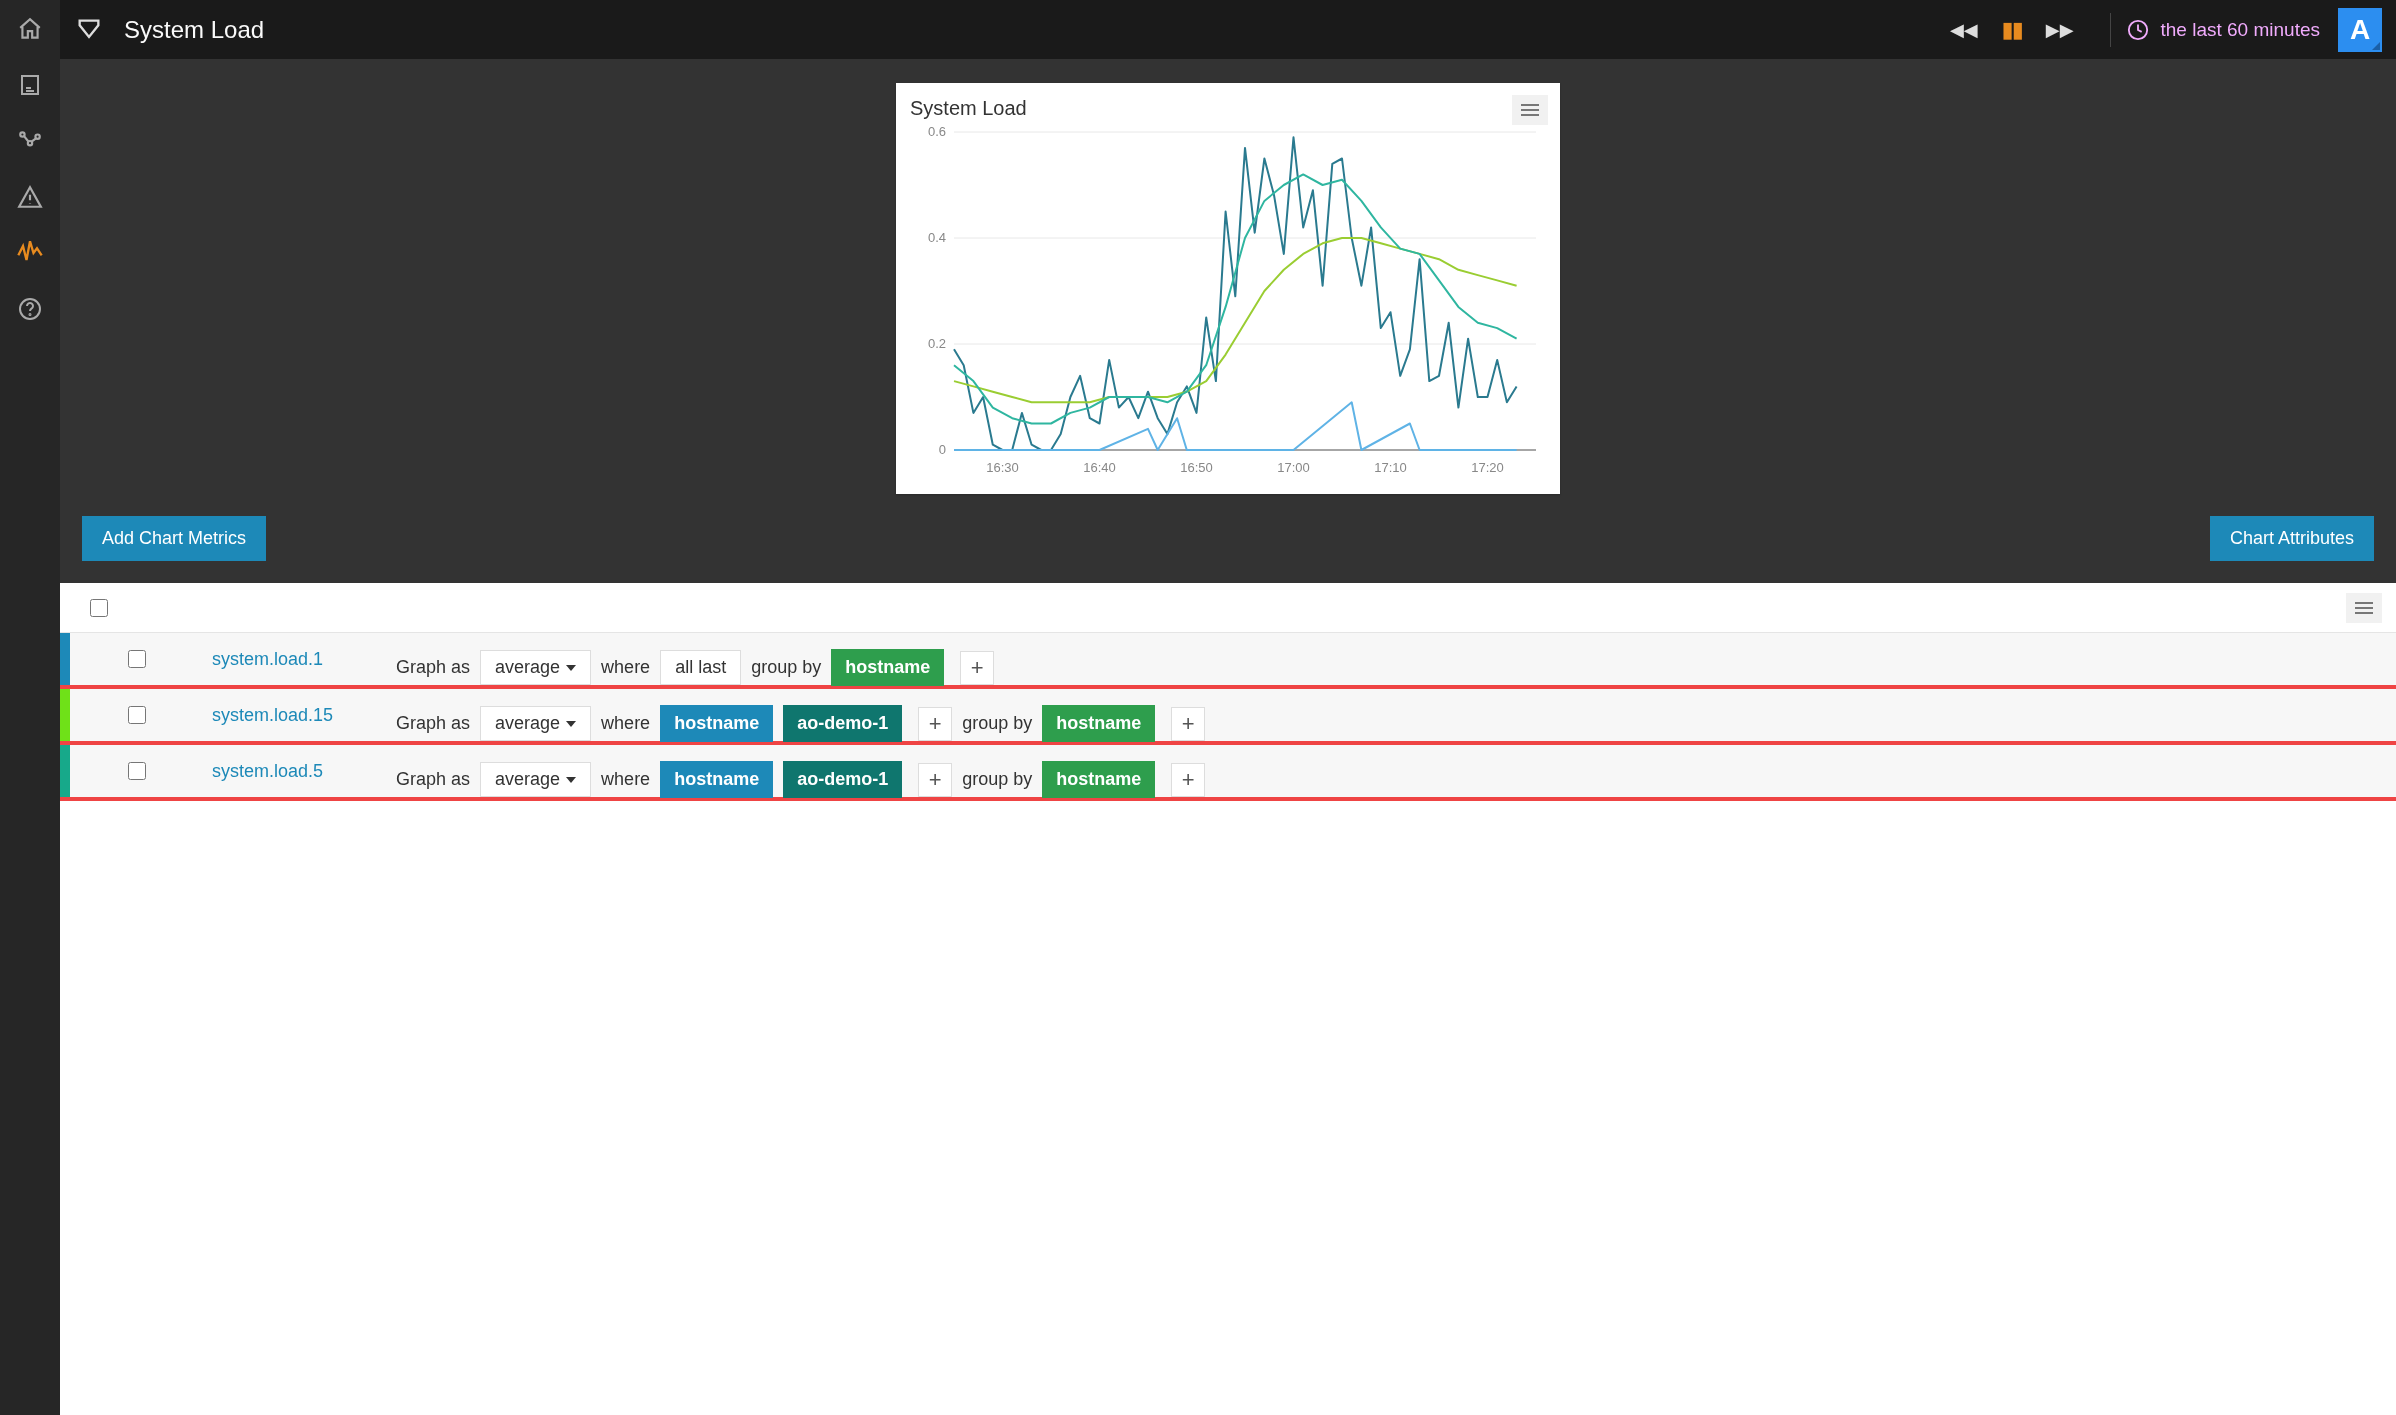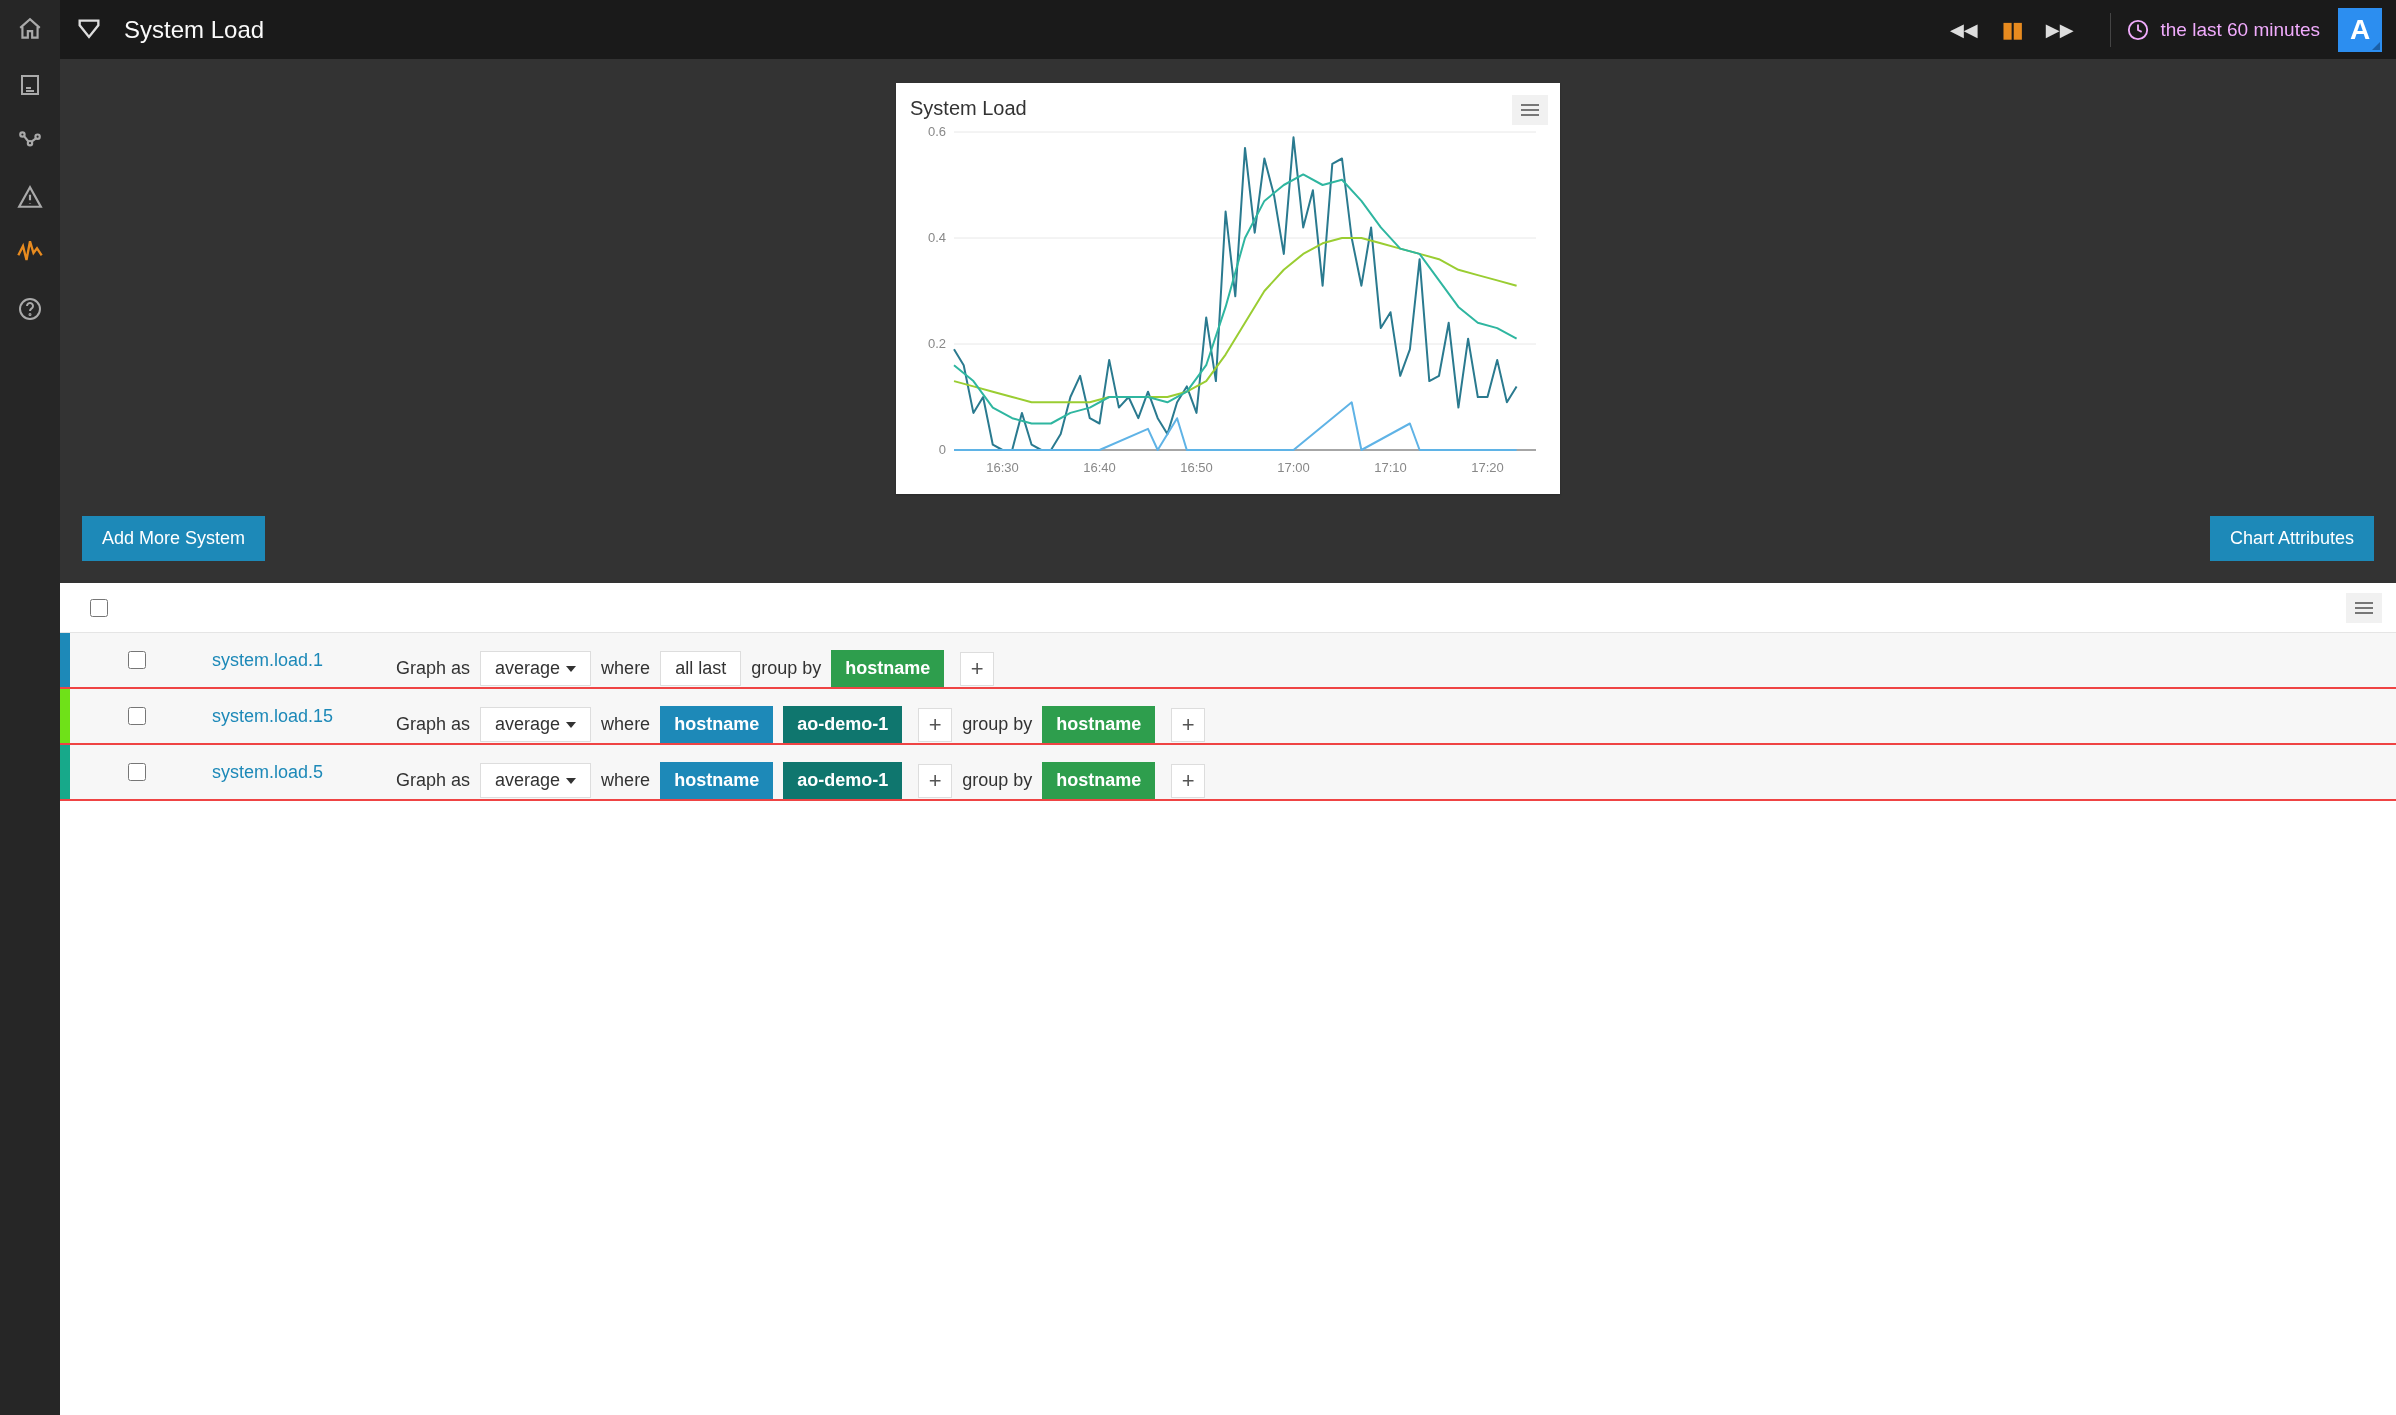--- a/index.html
+++ b/index.html
@@ -29,21 +29,21 @@
 .btn-row { display:flex; justify-content:space-between; }
 .btn { padding:12px 20px; font-size:18px; color:#fff; background:#1d89b8; border:none; cursor:pointer;}
 
 .metrics-area { margin-left:60px; background:#fff; }
 .metrics-header { height:50px; border-bottom:1px solid #e5e5e5; display:flex; align-items:center; padding:0 14px; }
 .metrics-header .chk-slot { width:50px; display:flex; justify-content:center;}
 .metrics-header .menu-slot { margin-left:auto; width:36px; height:30px; background:#f1f1f1; display:flex; align-items:center; justify-content:center; color:#777; cursor:pointer;}
 .ham { display:flex; flex-direction:column; gap:3px;}
 .ham span{display:block;width:18px;height:2px;background:currentColor;}
 
-.metric-row { height:56px; display:flex; align-items:center; border-bottom:2px solid #ef4444; background:#f7f7f7; font-size:18px; color:#333;gap:42px;}
+.metric-row { height:56px; display:flex; align-items:center; border-bottom:4px solid #ef4444; background:#f7f7f7; font-size:18px; color:#333;gap:42px;}
 .color-bar { width:10px; height:100%; }
 .metric-row .chk-slot { width:50px; display:flex; justify-content:center;}
 .metric-name { color:#1d89b8; min-width:150px; padding-left:8px; padding-right:10px; cursor:pointer;}
 .seg { display:flex; align-items:center; gap:10px;margin-top:17px; }
 .word { color:#333; }
 .pill { padding:6px 14px; background:#fff; border:1px solid #ddd; cursor:pointer; display:flex; align-items:center;}
 .pill.caret::after{content:"";margin-left:6px;border-left:5px solid transparent;border-right:5px solid transparent;border-top:6px solid #333;}
 .tag { padding:8px 14px; color:#fff; font-weight:600; cursor:pointer;}
 .tag.blue{background:#1d89b8;}
 .tag.blue.light{background:#0f766e;font-weight:700;}
@@ -152,21 +152,21 @@
         <text class="axis-text" x="383.5" y="348" text-anchor="middle">17:00</text>
         <text class="axis-text" x="480.5" y="348" text-anchor="middle">17:10</text>
         <text class="axis-text" x="577.5" y="348" text-anchor="middle">17:20</text>
         <path d="M44.0 225.3 L53.7 241.2 L63.4 288.9 L73.1 273.0 L82.8 320.7 L92.5 326.0 L102.2 326.0 L111.9 288.9 L121.6 320.7 L131.3 326.0 L141.0 326.0 L150.7 310.1 L160.4 273.0 L170.1 251.8 L179.8 294.2 L189.5 299.5 L199.2 235.9 L208.9 283.6 L218.6 273.0 L228.3 294.2 L238.0 267.7 L247.7 294.2 L257.4 310.1 L267.1 278.3 L276.8 262.4 L286.5 288.9 L296.2 193.5 L305.9 257.1 L315.6 87.5 L325.3 172.3 L335.0 23.9 L344.7 108.7 L354.4 34.5 L364.1 71.6 L373.8 129.9 L383.5 13.3 L393.2 103.4 L402.9 66.3 L412.6 161.7 L422.3 39.8 L432.0 34.5 L441.7 114.0 L451.4 161.7 L461.1 103.4 L470.8 204.1 L480.5 188.2 L490.2 251.8 L499.9 225.3 L509.6 135.2 L519.3 257.1 L529.0 251.8 L538.7 198.8 L548.4 283.6 L558.1 214.7 L567.8 273.0 L577.5 273.0 L587.2 235.9 L596.9 278.3 L606.6 262.4" fill="none" stroke="#2a7a8f" stroke-width="2" stroke-linejoin="round"></path>
         <path d="M44.0 257.1 L63.4 262.4 L82.8 267.7 L102.2 273.0 L121.6 278.3 L141.0 278.3 L160.4 278.3 L179.8 278.3 L199.2 273.0 L218.6 273.0 L238.0 273.0 L257.4 273.0 L276.8 267.7 L296.2 257.1 L315.6 230.6 L335.0 198.8 L354.4 167.0 L373.8 145.8 L393.2 129.9 L412.6 119.3 L432.0 114.0 L451.4 114.0 L470.8 119.3 L490.2 124.6 L509.6 129.9 L529.0 135.2 L548.4 145.8 L567.8 151.1 L587.2 156.4 L606.6 161.7" fill="none" stroke="#9acd32" stroke-width="2" stroke-linejoin="round"></path>
         <path d="M44.0 241.2 L63.4 257.1 L82.8 283.6 L102.2 294.2 L121.6 299.5 L141.0 299.5 L160.4 288.9 L179.8 283.6 L199.2 273.0 L218.6 273.0 L238.0 273.0 L257.4 278.3 L276.8 267.7 L296.2 241.2 L315.6 182.9 L335.0 114.0 L354.4 76.9 L373.8 61.0 L393.2 50.4 L412.6 61.0 L432.0 55.7 L451.4 76.9 L470.8 103.4 L490.2 124.6 L509.6 129.9 L529.0 156.4 L548.4 182.9 L567.8 198.8 L587.2 204.1 L606.6 214.7" fill="none" stroke="#2fb6a0" stroke-width="2" stroke-linejoin="round"></path>
         <path d="M44.0 326.0 L189.5 326.0 L238.0 304.8 L247.7 326.0 L267.1 294.2 L276.8 326.0 L383.5 326.0 L441.7 278.3 L451.4 326.0 L499.9 299.5 L509.6 326.0 L606.6 326.0" fill="none" stroke="#5fb3e6" stroke-width="2" stroke-linejoin="round"></path>
       </svg>
   </div>
   <div class="btn-row">
-    <button class="btn">Add More System</button>
+    <button class="btn">Add Chart Metrics</button>
     <button class="btn">Chart Attributes</button>
   </div>
 </div>
 
 <div class="metrics-area">
   <div class="metrics-header">
     <div class="chk-slot">
         <input type="checkbox" style="">
       </div>
     <div class="menu-slot">

